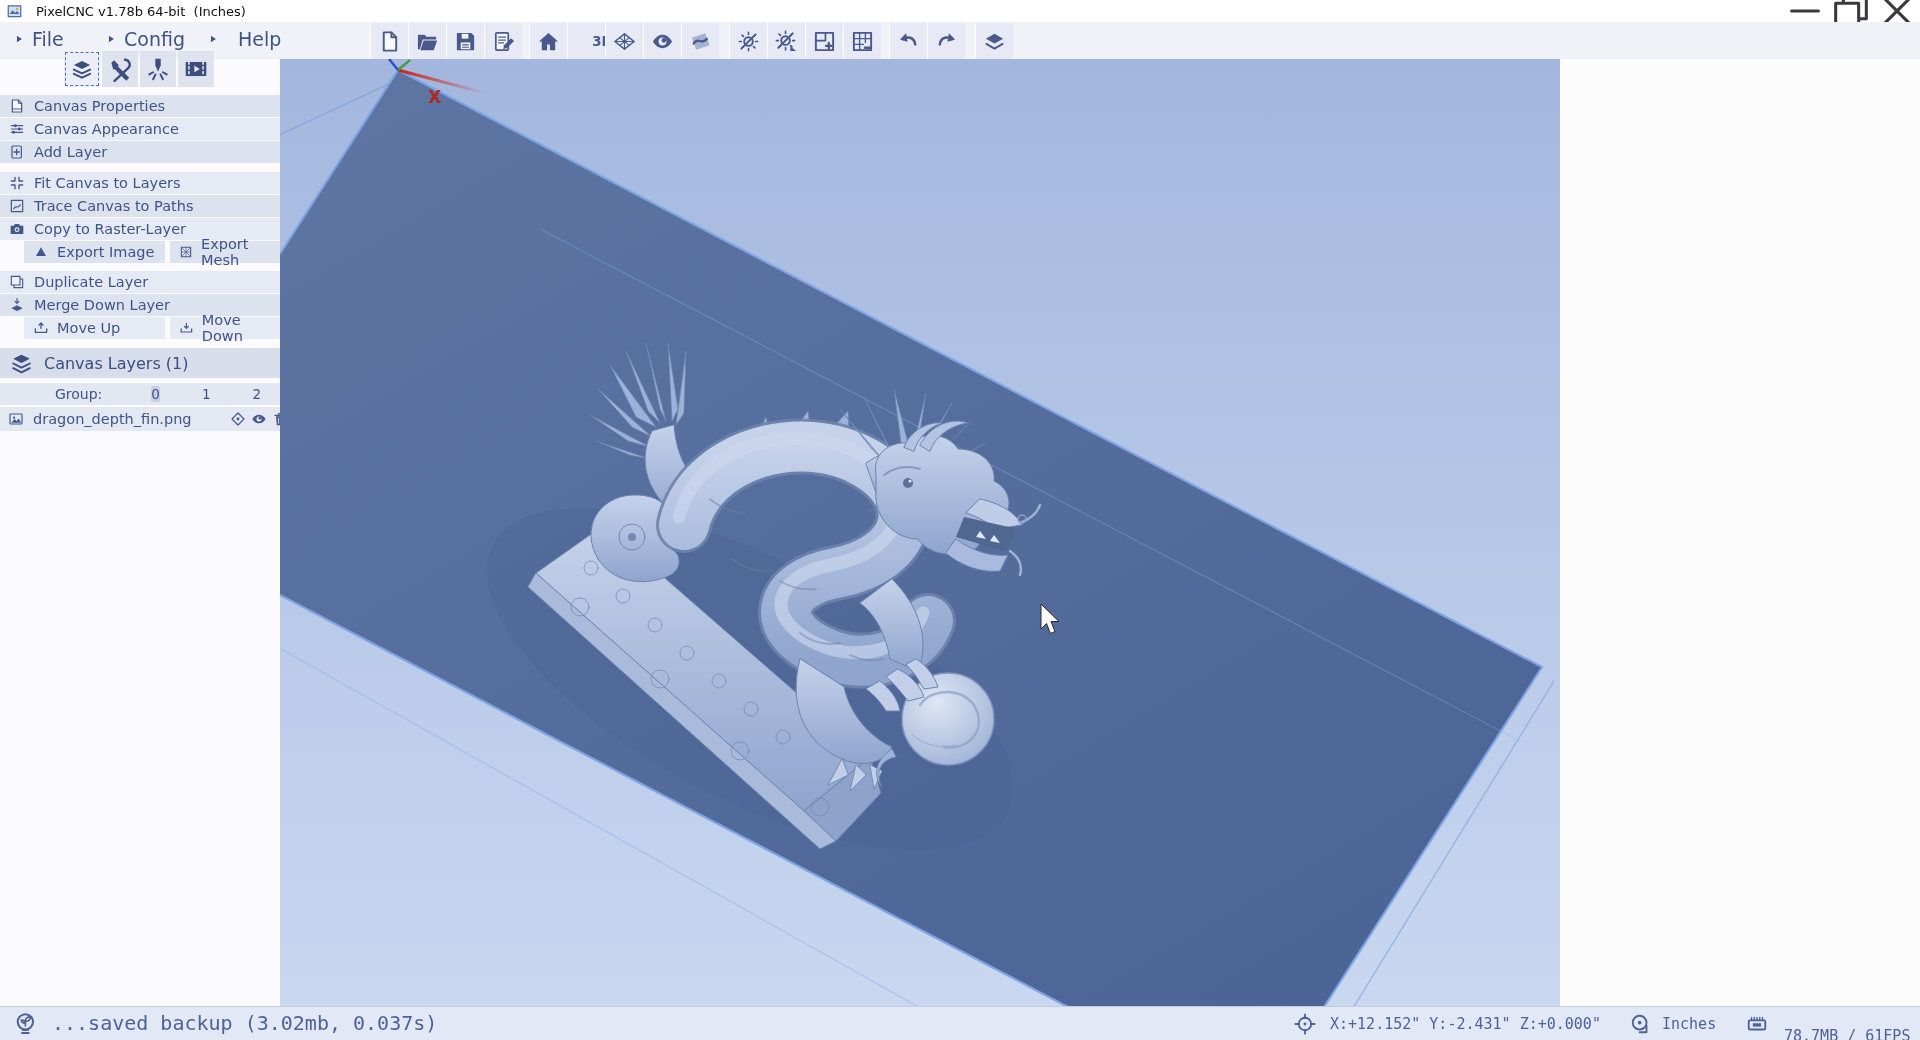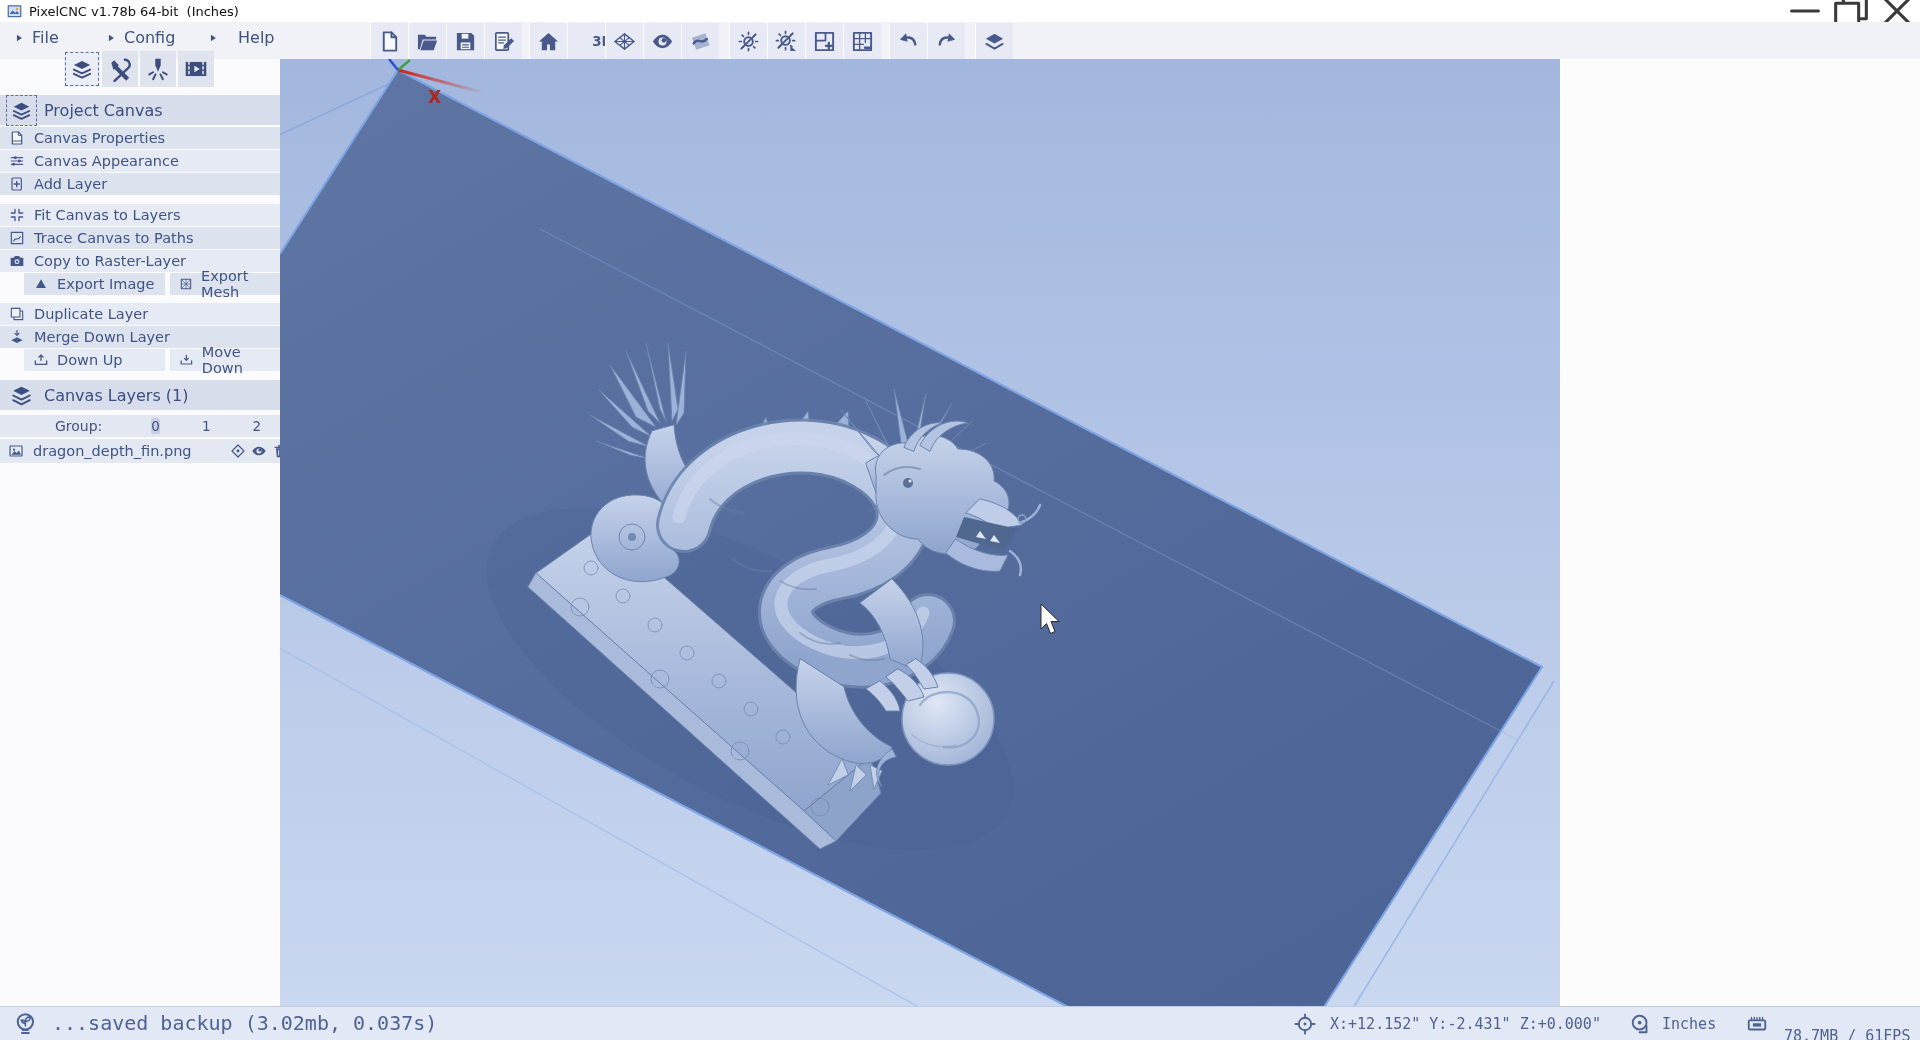--- a/index.html
+++ b/index.html
@@ -1,28 +1,28 @@
 <!DOCTYPE html>
 <html><head>
 <meta charset="utf-8">
 <style>
   html,body{margin:0;padding:0;background:#9aa3b5;}
   #app{position:relative;width:1920px;height:1040px;background:#fbfbfd;overflow:hidden;
        font-family:"DejaVu Sans","Liberation Sans",sans-serif;-webkit-font-smoothing:antialiased;}
   
-  .titlebar{position:absolute;top:0;left:0;right:0;height:22px;background:#ffffff;display:flex;align-items:center;}
+  .titlebar{position:absolute;top:0;left:0;right:0;height:22px;background:#ffffff;display:flex;align-items:center;gap:7px;}
   .appicon{width:17px;height:15px;margin:0 6px 0 6px;display:inline-flex;}
   .appicon svg{width:100%;height:100%;}
   .wtitle{font-size:13px;color:#111;white-space:pre;}
   .wcontrols{position:absolute;right:0;top:0;height:22px;display:flex;}
   .wbtn{width:46px;height:22px;display:flex;align-items:center;justify-content:center;color:#3a3a3a;}
   .wbtn svg{width:13px;height:13px;}
   
   .band{position:absolute;top:22px;left:0;right:0;height:37px;background:#f0f2f8;border-bottom:1px solid #e2e5ef;}
-  .menuitem{position:absolute;top:6px;display:flex;align-items:center;color:#3e5284;font-size:16px;cursor:default;}
+  .menuitem{position:absolute;top:6px;display:flex;align-items:center;color:#3e5284;font-size:19px;cursor:default;}
   .menuitem .icon{width:10px;height:10px;margin-right:8px;color:#3e5284;}
   .tbtn{position:absolute;top:1px;width:37px;height:36px;background:#e7eaf4;border-left:1px solid #fdfdfe;
         display:flex;align-items:center;justify-content:center;color:#49598c;}
   .tbtn .icon{width:23px;height:23px;}
   .icon{display:inline-flex;}
   .icon svg{width:100%;height:100%;}
   
   .sidebar{position:absolute;top:59px;left:0;width:280px;bottom:33px;background:#fbfbfd;}
   .side-tabs{position:absolute;top:51px;left:64px;display:flex;z-index:6;}
   .stab{width:36px;height:36px;margin-right:2px;background:#dfe3ee;display:flex;align-items:center;justify-content:center;color:#3c4d7e;}
@@ -296,29 +296,20 @@
             <path d="M5.5 5.5v13M18.5 5.5v13" stroke="#e7eaf4" stroke-width="1.4" stroke-dasharray="2 2.4"></path>
             <path fill="#e7eaf4" stroke="none" d="M10.5 9v6l5-3z"></path>
           </svg>
         </span>
       </div>
   </div>
 
   <div class="sidebar">
     <div class="side-content">
 
-      <div class="shead">
-        <span class="icon" style="outline:1px dashed #5d6e9d;outline-offset:2px;">
-            <svg viewBox="0 0 24 24" fill="none" stroke="currentColor" stroke-width="2" stroke-linecap="round" stroke-linejoin="round">
-              <path fill="currentColor" stroke="none" d="M12 4.5l7.5 3.8L12 12 4.5 8.3z"></path>
-              <path d="M4.5 12.5L12 16l7.5-3.5M4.5 16.5L12 20l7.5-3.5" stroke-width="1.8"></path>
-            </svg>
-          </span>
-        <span>Project Canvas</span>
-      </div>
       <div class="srow alt">
         <span class="icon">
             <svg viewBox="0 0 24 24" fill="none" stroke="currentColor" stroke-width="2" stroke-linecap="round" stroke-linejoin="round">
               <path d="M5 3h9l5 5v13H5z" fill="#f7f8fc" stroke-width="1.8"></path>
               <path d="M14 3v5h5" stroke-width="1.5"></path>
               <path d="M5 16.5h14" stroke-width="1.5"></path>
             </svg>
           </span>
         <span>Canvas Properties</span>
       </div>
@@ -411,21 +402,21 @@
         <span>Merge Down Layer</span>
       </div>
       <div class="split">
         <div class="cell c1">
           <span class="icon">
               <svg viewBox="0 0 24 24" fill="none" stroke="currentColor" stroke-width="2" stroke-linecap="round" stroke-linejoin="round">
                 <path d="M12 12.5v-8M8.8 7.7L12 4.5l3.2 3.2" stroke-width="2"></path>
                 <path d="M3.5 13.5v5h17v-5" stroke-width="2"></path>
               </svg>
             </span>
-          <span>Down Up</span>
+          <span>Move Up</span>
         </div>
         <div class="cell c2">
           <span class="icon">
               <svg viewBox="0 0 24 24" fill="none" stroke="currentColor" stroke-width="2" stroke-linecap="round" stroke-linejoin="round">
                 <path d="M12 4.5v8M8.8 9.3l3.2 3.2 3.2-3.2" stroke-width="2"></path>
                 <path d="M3.5 13.5v5h17v-5" stroke-width="2"></path>
               </svg>
             </span>
           <span>Move Down</span>
         </div>

